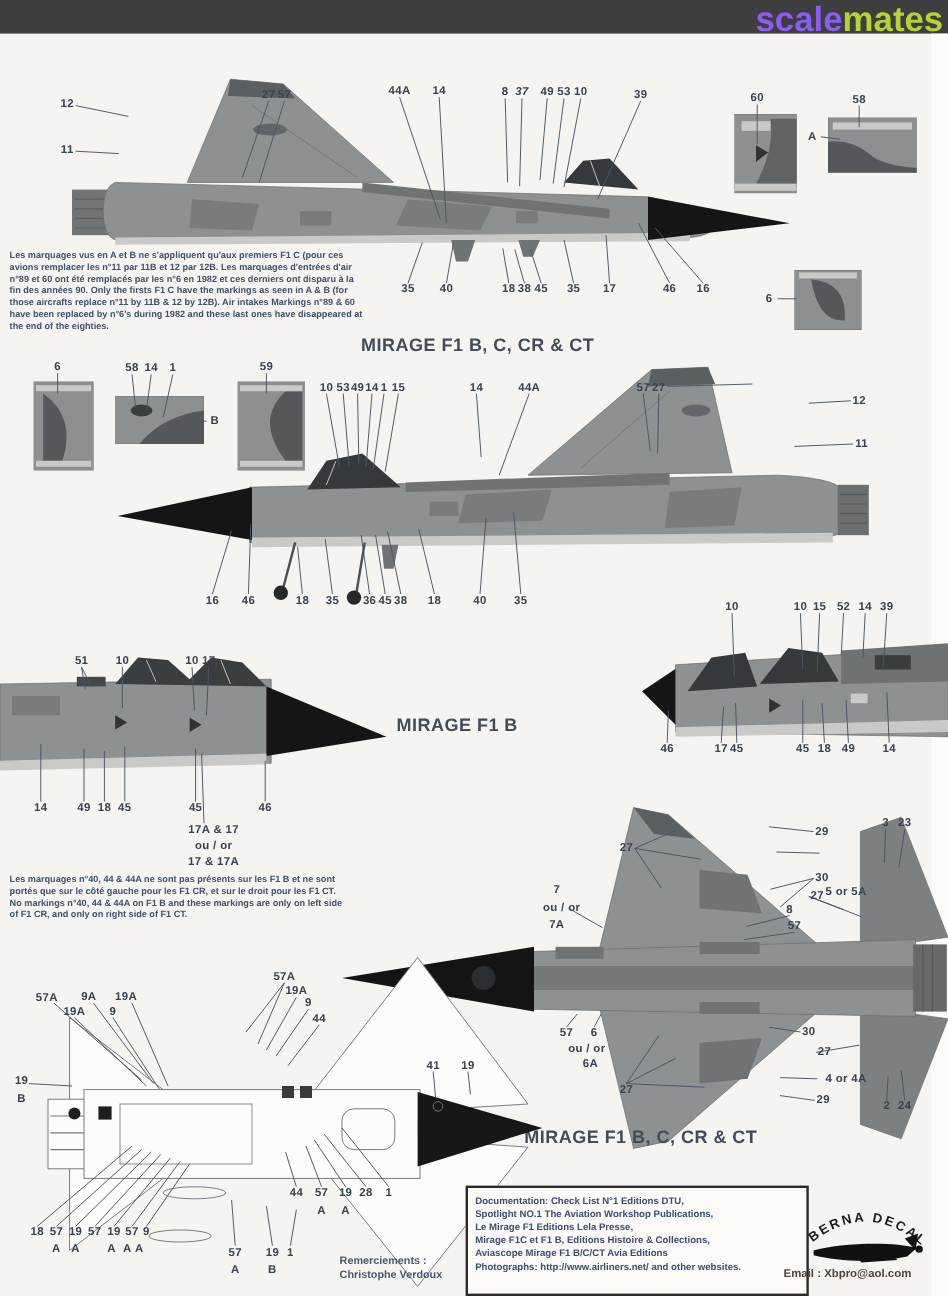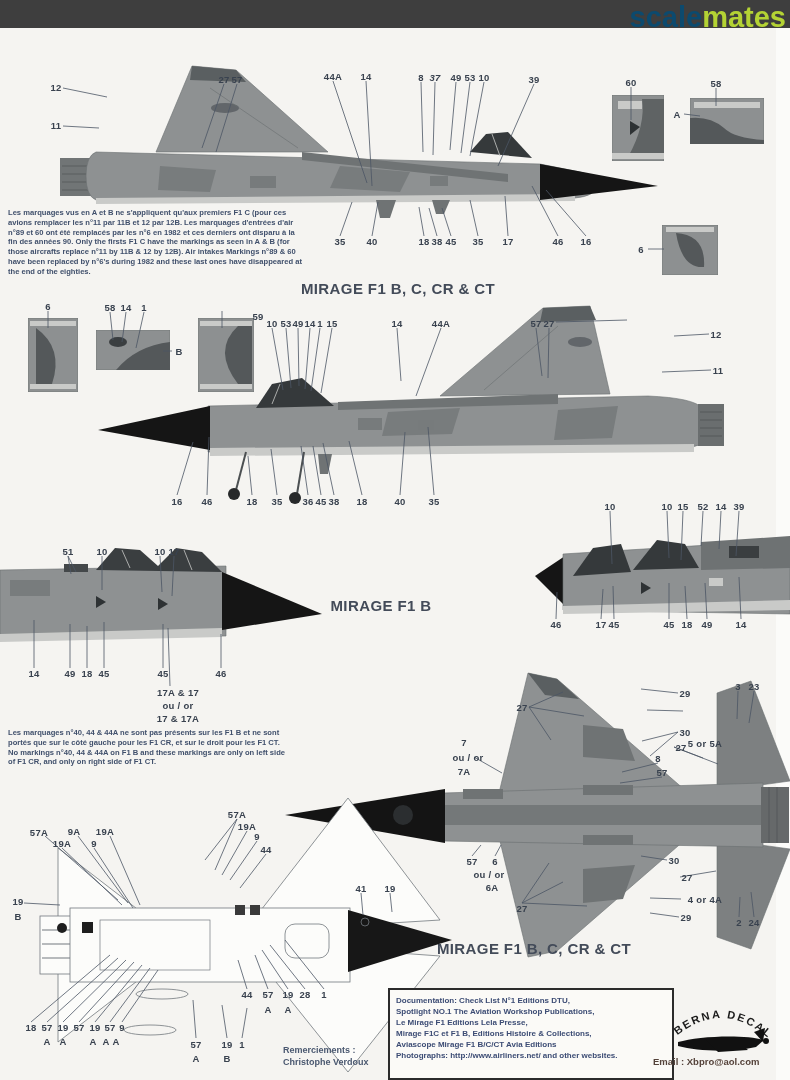--- a/index.html
+++ b/index.html
@@ -1,21 +1,21 @@
 <!DOCTYPE html>
 <html><head>
 <meta charset="utf-8">
 <style>
   html,body{margin:0;padding:0;background:#e9e8e5;}
   #canvas{position:relative;width:790px;height:1080px;background:#f5f4f1;overflow:hidden;
           font-family:"Liberation Sans",sans-serif;}
   
   .banner{position:absolute;left:0;top:0;width:790px;height:28px;background:#3e3e3e;}
   .brand{position:absolute;right:4px;top:0px;font-weight:bold;font-size:29px;letter-spacing:0px;line-height:34px;}
-  .brand .sc{color:#0c4a6e;} .brand .ma{color:#b4d334;}
+  .brand .sc{color:#8b5cf6;} .brand .ma{color:#b4d334;}
   .title-box{position:absolute;left:186px;top:16px;width:386px;height:24px;background:#f3f2ef;
              border:2px solid #1c1c1c;box-shadow:0 0 0 1px #8a8a8a;display:flex;align-items:center;justify-content:center;
              font-weight:bold;font-size:15px;letter-spacing:1px;color:#1b1b1b;white-space:nowrap;}
   .right-margin{position:absolute;right:0;top:28px;width:14px;height:1052px;background:#fbfbf9;}
   
   .sec-header{position:absolute;transform:translate(-50%,-50%);font-weight:bold;font-size:15px;
               color:#434b59;letter-spacing:.4px;white-space:nowrap;}
   
   .note{position:absolute;font-size:7.6px;line-height:9.8px;color:#40506c;font-weight:bold;width:300px;}
   
@@ -404,21 +404,21 @@
       <span class="co" style="left: 451px; top: 241px;">45</span>
       <span class="co" style="left: 478px; top: 241px;">35</span>
       <span class="co" style="left: 508px; top: 241px;">17</span>
       <span class="co" style="left: 558px; top: 241px;">46</span>
       <span class="co" style="left: 586px; top: 241px;">16</span>
       <span class="co" style="left: 48px; top: 306px;">6</span>
       <span class="co" style="left: 110px; top: 307px;">58</span>
       <span class="co" style="left: 126px; top: 307px;">14</span>
       <span class="co" style="left: 144px; top: 307px;">1</span>
       <span class="co" style="left: 179px; top: 351px;">B</span>
-      <span class="co" style="left: 222px; top: 316px; margin-left: 36px;">59</span>
+      <span class="co" style="left: 222px; top: 306px;">59</span>
       <span class="co" style="left: 272px; top: 323px;">10</span>
       <span class="co" style="left: 286px; top: 323px;">53</span>
       <span class="co" style="left: 298px; top: 323px;">49</span>
       <span class="co" style="left: 310px; top: 323px;">14</span>
       <span class="co" style="left: 320px; top: 323px;">1</span>
       <span class="co" style="left: 332px; top: 323px;">15</span>
       <span class="co" style="left: 397px; top: 323px;">14</span>
       <span class="co" style="left: 441px; top: 323px;">44A</span>
       <span class="co" style="left: 536px; top: 323px;">57</span>
       <span class="co" style="left: 549px; top: 323px;">27</span>

